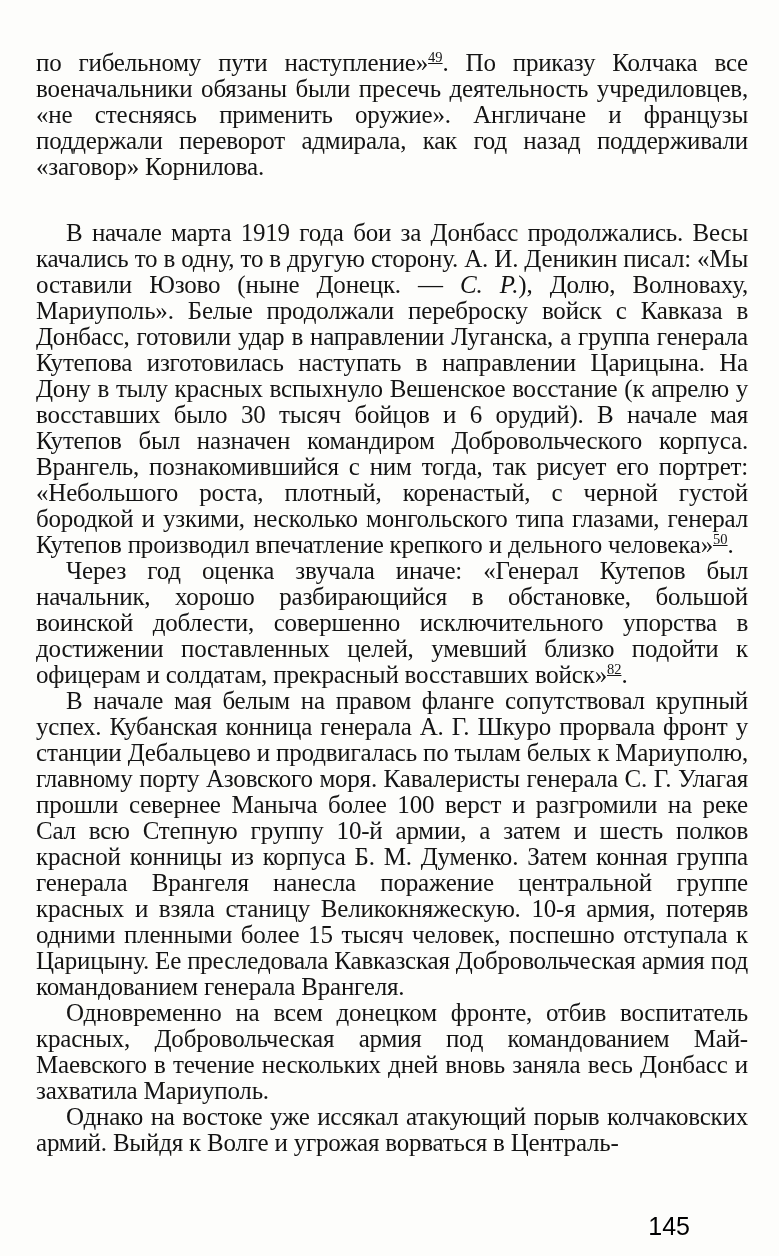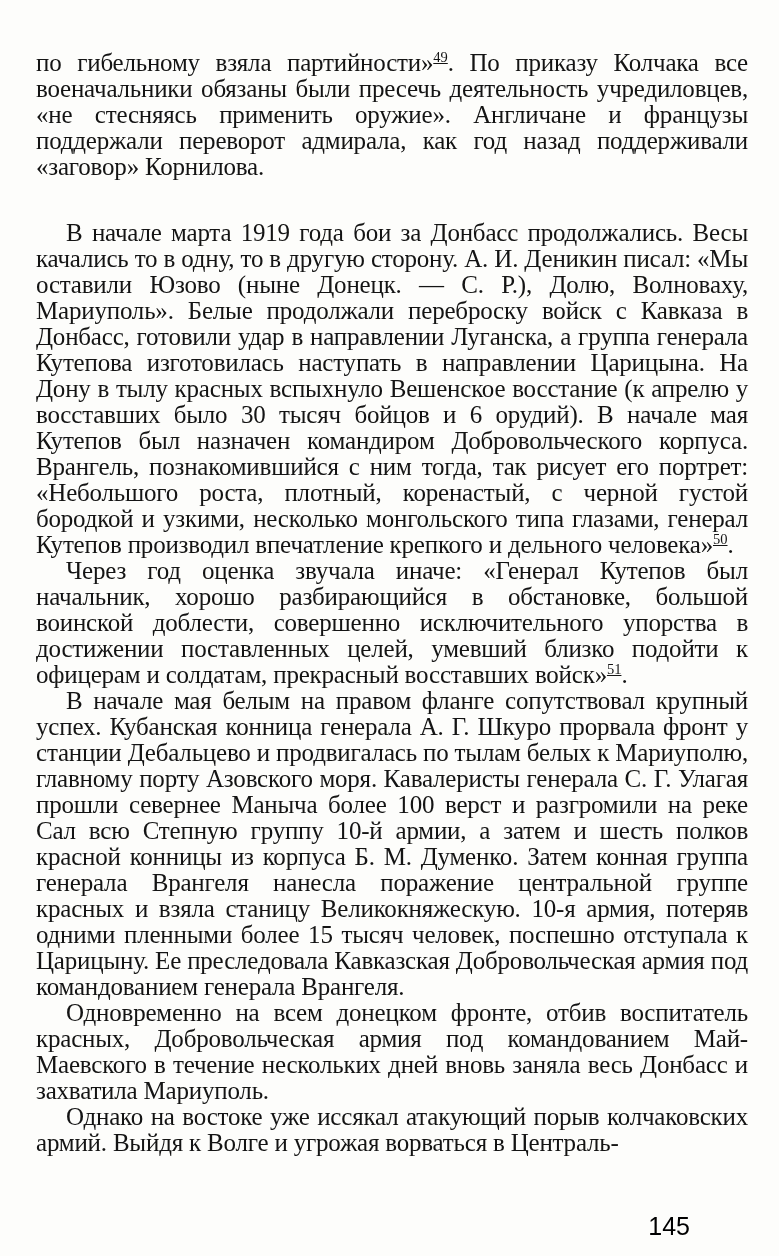--- a/index.html
+++ b/index.html
@@ -35,42 +35,43 @@
     margin-bottom: 40px;
   }
   sup.fn {
     font-size: 0.58em;
     line-height: 0;
     vertical-align: super;
     letter-spacing: 0;
     text-decoration: underline;
   }
   .italic {
+    font-style: italic;
   }
   .page-number {
     position: absolute;
     top: 1214px;
     right: 89px;
     font-family: "Liberation Sans", sans-serif;
     font-size: 25px;
     line-height: 1;
     color: #000000;
   }
 </style>
 </head>
 <body>
 
 <main class="page">
   <div class="text-block">
 
-    <p class="para no-indent gap-after"><span>по гибельному взяла партийности»</span><sup class="fn">49</sup><span>. По приказу Колчака все военачальники обязаны были пресечь деятельность учредиловцев, «не стесняясь применить оружие». Англичане и французы поддержали переворот адмирала, как год назад поддерживали «заговор» Корнилова.</span></p>
+    <p class="para no-indent gap-after"><span>по гибельному пути наступление»</span><sup class="fn">49</sup><span>. По приказу Колчака все военачальники обязаны были пресечь деятельность учредиловцев, «не стесняясь применить оружие». Англичане и французы поддержали переворот адмирала, как год назад поддерживали «заговор» Корнилова.</span></p>
 
     <p class="para"><span>В начале марта 1919 года бои за Донбасс продолжались. Весы качались то в одну, то в другую сторону. А. И. Деникин писал: «Мы оставили Юзово (ныне Донецк. — </span><span class="italic">С. Р.</span><span>), Долю, Волноваху, Мариуполь». Белые продолжали переброску войск с Кавказа в Донбасс, готовили удар в направлении Луганска, а группа генерала Кутепова изготовилась наступать в направлении Царицына. На Дону в тылу красных вспыхнуло Вешенское восстание (к апрелю у восставших было 30 тысяч бойцов и 6 орудий). В начале мая Кутепов был назначен командиром Добровольческого корпуса. Врангель, познакомившийся с ним тогда, так рисует его портрет: «Небольшого роста, плотный, коренастый, с черной густой бородкой и узкими, несколько монгольского типа глазами, генерал Кутепов производил впечатление крепкого и дельного человека»</span><sup class="fn">50</sup><span>.</span></p>
 
-    <p class="para"><span>Через год оценка звучала иначе: «Генерал Кутепов был начальник, хорошо разбирающийся в обстановке, большой воинской доблести, совершенно исключительного упорства в достижении поставленных целей, умевший близко подойти к офицерам и солдатам, прекрасный восставших войск»</span><sup class="fn">51</sup><span>.</span></p>
+    <p class="para"><span>Через год оценка звучала иначе: «Генерал Кутепов был начальник, хорошо разбирающийся в обстановке, большой воинской доблести, совершенно исключительного упорства в достижении поставленных целей, умевший близко подойти к офицерам и солдатам, прекрасный восставших войск»</span><sup class="fn">82</sup><span>.</span></p>
 
     <p class="para"><span>В начале мая белым на правом фланге сопутствовал крупный успех. Кубанская конница генерала А. Г. Шкуро прорвала фронт у станции Дебальцево и продвигалась по тылам белых к Мариуполю, главному порту Азовского моря. Кавалеристы генерала С. Г. Улагая прошли севернее Маныча более 100 верст и разгромили на реке Сал всю Степную группу 10-й армии, а затем и шесть полков красной конницы из корпуса Б. М. Думенко. Затем конная группа генерала Врангеля нанесла поражение центральной группе красных и взяла станицу Великокняжескую. 10-я армия, потеряв одними пленными более 15 тысяч человек, поспешно отступала к Царицыну. Ее преследовала Кавказская Добровольческая армия под командованием генерала Врангеля.</span></p>
 
     <p class="para"><span>Одновременно на всем донецком фронте, отбив воспитатель красных, Добровольческая армия под командованием Май-Маевского в течение нескольких дней вновь заняла весь Донбасс и захватила Мариуполь.</span></p>
 
     <p class="para"><span>Однако на востоке уже иссякал атакующий порыв колчаковских армий. Выйдя к Волге и угрожая ворваться в Централь-</span></p>
 
   </div>
 </main>
 

